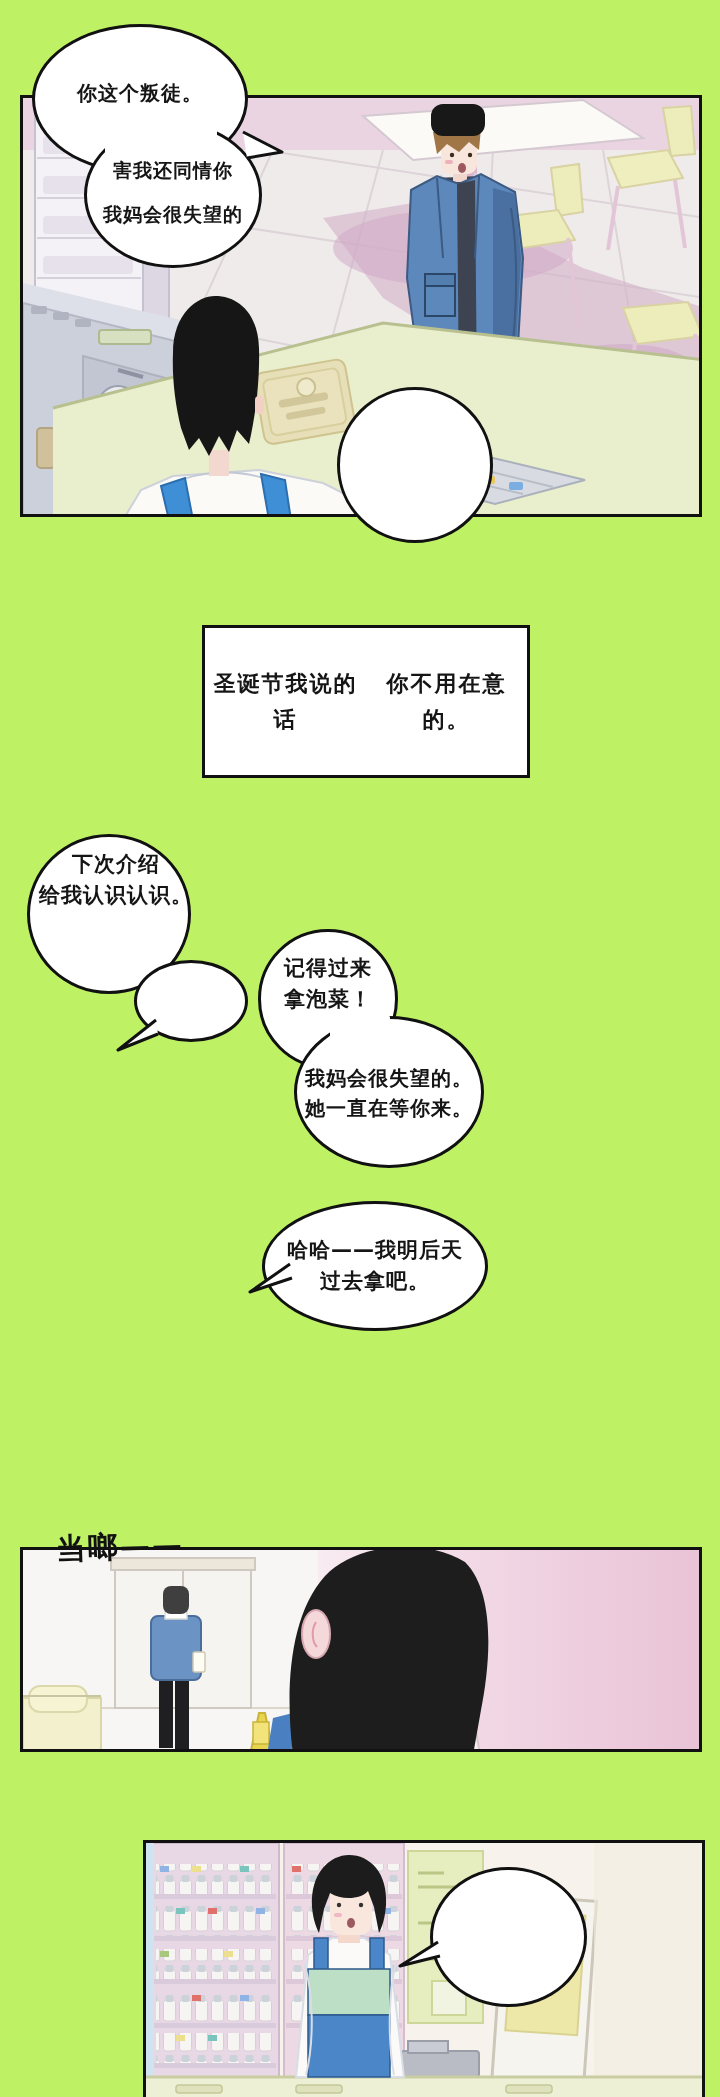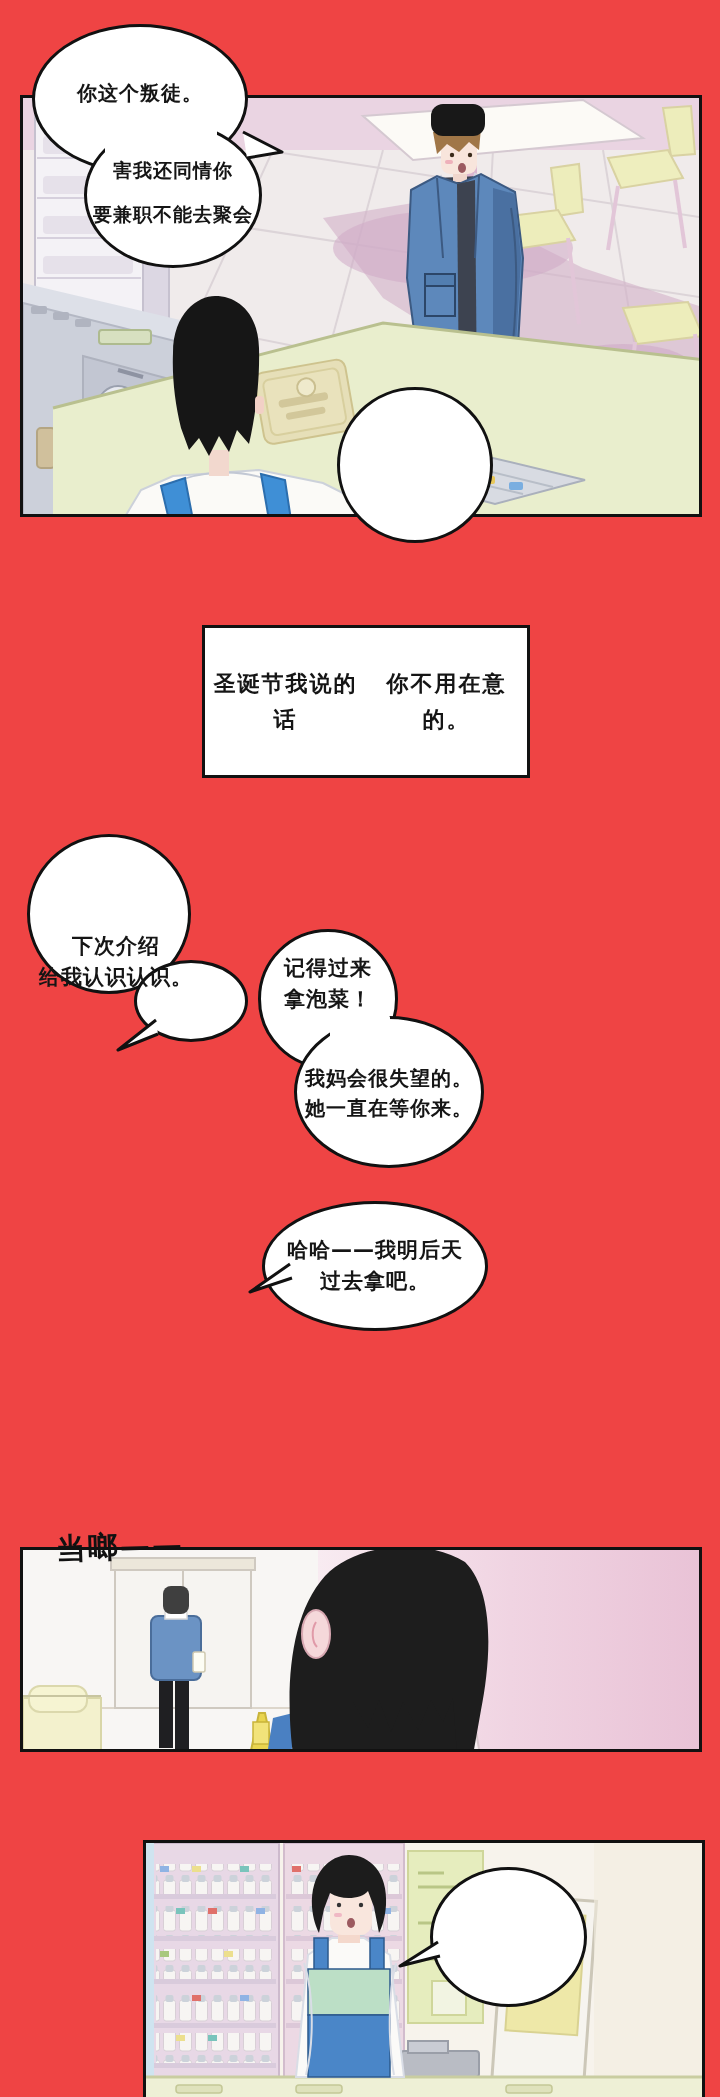--- a/index.html
+++ b/index.html
@@ -1,18 +1,18 @@
 <!DOCTYPE html>
 <html><head>
 <meta charset="utf-8">
 <style>
   * { box-sizing: border-box; margin: 0; padding: 0; }
   html,body { background:#ffffff; }
   body { font-family: "DejaVu Sans", sans-serif; }
-  #comic-page { position: relative; width: 720px; height: 2097px; background:#ef4444; overflow: hidden; }
+  #comic-page { position: relative; width: 720px; height: 2097px; background:#bef264; overflow: hidden; }
   .panel { position: absolute; border: 3px solid #111; background:#fff; overflow: hidden; }
   .panel svg { position:absolute; left:0; top:0; }
   .bubble { position: absolute; background:#fff; border: 3px solid #111; border-radius: 50%; }
   .cover { position: absolute; background:#fff; }
   .btext { position: absolute; display: flex; flex-direction: column; align-items: center;
            justify-content: center; text-align: center; color:#151515; font-weight: 600;
            font-size: 20px; line-height: 1.5; letter-spacing: 1px; }
   .tail { position: absolute; }
   .narr-box { position: absolute; background:#fff; border: 3px solid #111;
               display:flex; flex-direction:row; align-items:center; justify-content:center;
@@ -169,37 +169,37 @@
   <svg class="tail" style="left:240px; top:130px;" width="44" height="32">
     <polygon points="3,2 42,22 7,28" fill="#ffffff"></polygon>
     <path d="M3,2 L42,22 L7,28" fill="none" stroke="#111" stroke-width="3" stroke-linejoin="round"></path>
   </svg>
   <div class="cover" style="left:105px; top:119px; width:112px; height:58px; border-radius:12px;"></div>
   <div class="btext" style="left:40px; top:58px; width:200px; height:70px;">
     <span>你这个叛徒。</span>
   </div>
   <div class="btext" style="left:86px; top:138px; width:174px; height:108px; font-size:19px;gap:16px;">
     <span>害我还同情你</span>
-    <span>要兼职不能去聚会</span>
+    <span>我妈会很失望的</span>
   </div>
 
   <div class="bubble" style="left:337px; top:387px; width:156px; height:156px;"></div>
 
   <div class="narr-box" style="left:202px; top:625px; width:328px; height:153px;">
     <span>圣诞节我说的话</span>
     <span>你不用在意的。</span>
   </div>
 
   <div class="bubble" style="left:27px; top:834px; width:164px; height:160px;"></div>
   <div class="bubble" style="left:134px; top:960px; width:114px; height:82px;"></div>
   <svg class="tail" style="left:116px; top:1016px;" width="44" height="38">
     <polygon points="40,4 2,34 42,18" fill="#ffffff"></polygon>
     <path d="M40,4 L2,34 L42,18" fill="none" stroke="#111" stroke-width="3" stroke-linejoin="round"></path>
   </svg>
-  <div class="btext" style="left:32px; top:906px; width:168px; height:112px; font-size:21px;">
+  <div class="btext" style="left:32px; top:824px; width:168px; height:112px; font-size:21px;">
     <span>下次介绍</span>
     <span>给我认识认识。</span>
   </div>
 
   <div class="bubble" style="left:258px; top:929px; width:140px; height:140px;"></div>
   <div class="bubble" style="left:294px; top:1016px; width:190px; height:152px;"></div>
   <div class="cover" style="left:330px; top:1008px; width:60px; height:50px; border-radius:10px;"></div>
   <div class="btext" style="left:266px; top:942px; width:124px; height:84px; font-size:21px;">
     <span>记得过来</span>
     <span>拿泡菜！</span>

